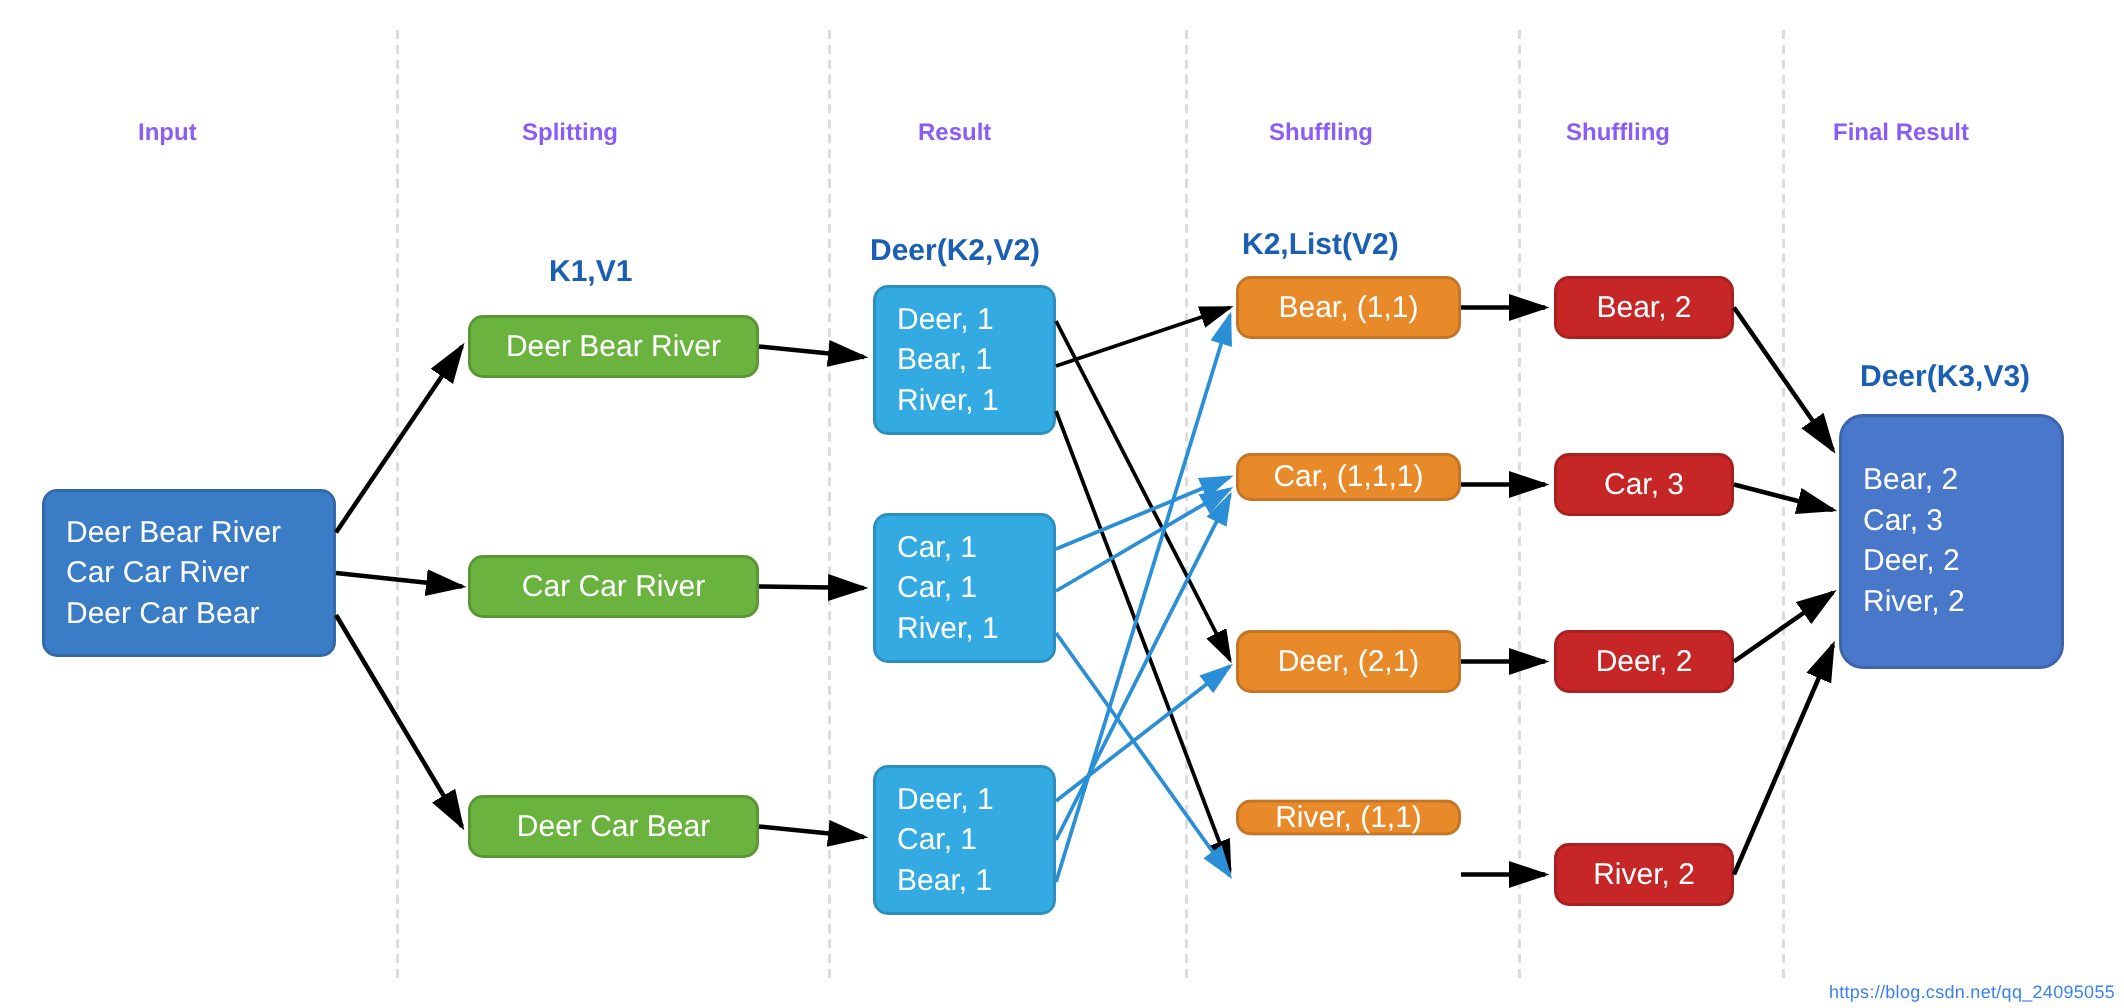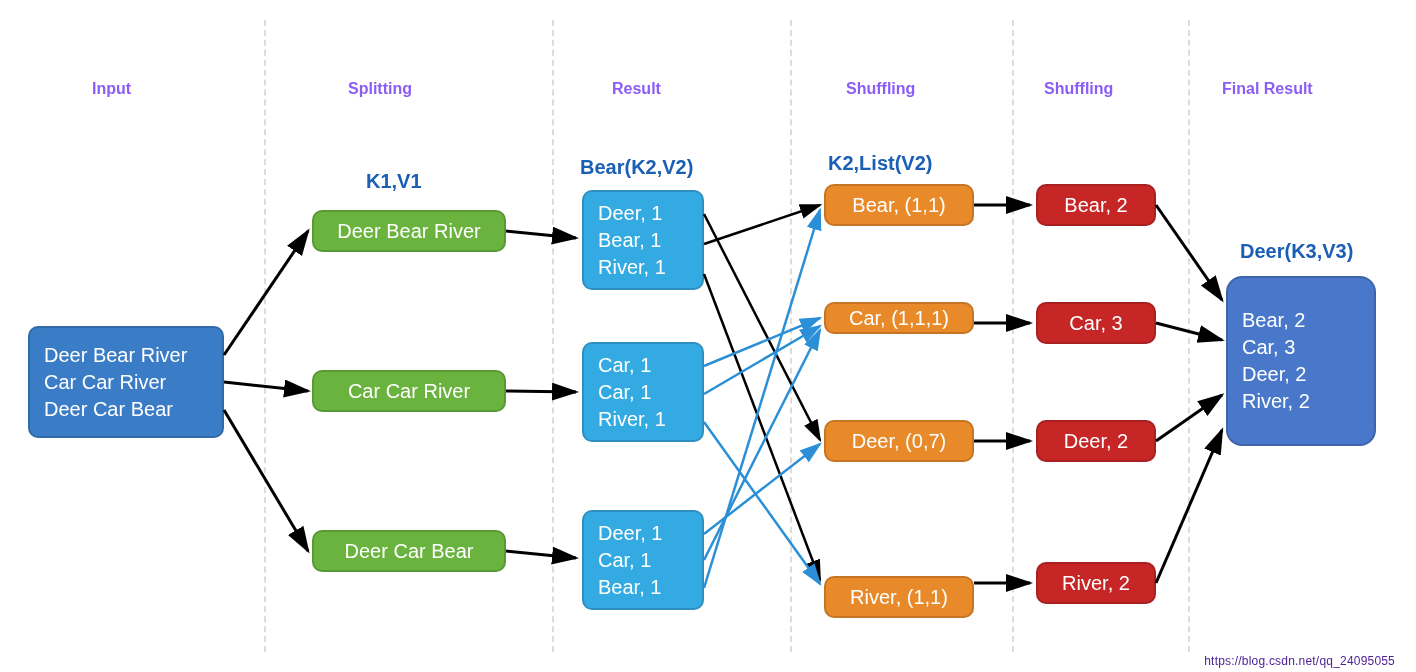--- a/index.html
+++ b/index.html
@@ -53,45 +53,45 @@
   .box-finalblue { background: #4977c9; }
   .center { align-items: center; }
   svg.arrows {
     position: absolute;
     left: 0; top: 0;
     width: 1416px; height: 672px;
     pointer-events: none;
   }
   .watermark {
     position: absolute;
-    right: 21px;
+    right: 6px;
     bottom: 4px;
     font-size: 12px;
-    color: #4c1d95;
+    color: #3b82f6;
     letter-spacing: 0.2px;
   }
 </style>
 </head>
 <body>
 
 <div class="divider" style="left:264px"></div>
 <div class="divider" style="left:552px"></div>
 <div class="divider" style="left:790px"></div>
 <div class="divider" style="left:1012px"></div>
 <div class="divider" style="left:1188px"></div>
 
 <div class="col-header" style="left:92px">Input</div>
 <div class="col-header" style="left:348px">Splitting</div>
 <div class="col-header" style="left:612px">Result</div>
 <div class="col-header" style="left:846px">Shuffling</div>
 <div class="col-header" style="left:1044px">Shuffling</div>
 <div class="col-header" style="left:1222px">Final Result</div>
 
 <div class="sub-label" style="left:366px; top:170px">K1,V1</div>
-<div class="sub-label" style="left:580px; top:156px">Bear(K2,V2)</div>
+<div class="sub-label" style="left:580px; top:156px">Deer(K2,V2)</div>
 <div class="sub-label" style="left:828px; top:152px">K2,List(V2)</div>
 <div class="sub-label" style="left:1240px; top:240px">Deer(K3,V3)</div>
 
 <div class="box box-blue" style="left:28px; top:326px; width:196px; height:112px">
   <span>Deer Bear River</span>
   <span>Car Car River</span>
   <span>Deer Car Bear</span>
 </div>
 
 <div class="box box-green center" style="left:312px; top:210px; width:194px; height:42px">
@@ -120,23 +120,23 @@
   <span>Bear, 1</span>
 </div>
 
 <div class="box box-orange center" style="left:824px; top:184px; width:150px; height:42px">
   <span>Bear, (1,1)</span>
 </div>
 <div class="box box-orange center" style="left:824px; top:302px; width:150px; height:32px">
   <span>Car, (1,1,1)</span>
 </div>
 <div class="box box-orange center" style="left:824px; top:420px; width:150px; height:42px">
-  <span>Deer, (0,7)</span>
+  <span>Deer, (2,1)</span>
 </div>
-<div class="box box-orange center" style="left:824px; top:576px; width:150px; height:42px">
+<div class="box box-orange center" style="left:824px; top:533px; width:150px; height:24px">
   <span>River, (1,1)</span>
 </div>
 
 <div class="box box-red center" style="left:1036px; top:184px; width:120px; height:42px">
   <span>Bear, 2</span>
 </div>
 <div class="box box-red center" style="left:1036px; top:302px; width:120px; height:42px">
   <span>Car, 3</span>
 </div>
 <div class="box box-red center" style="left:1036px; top:420px; width:120px; height:42px">

